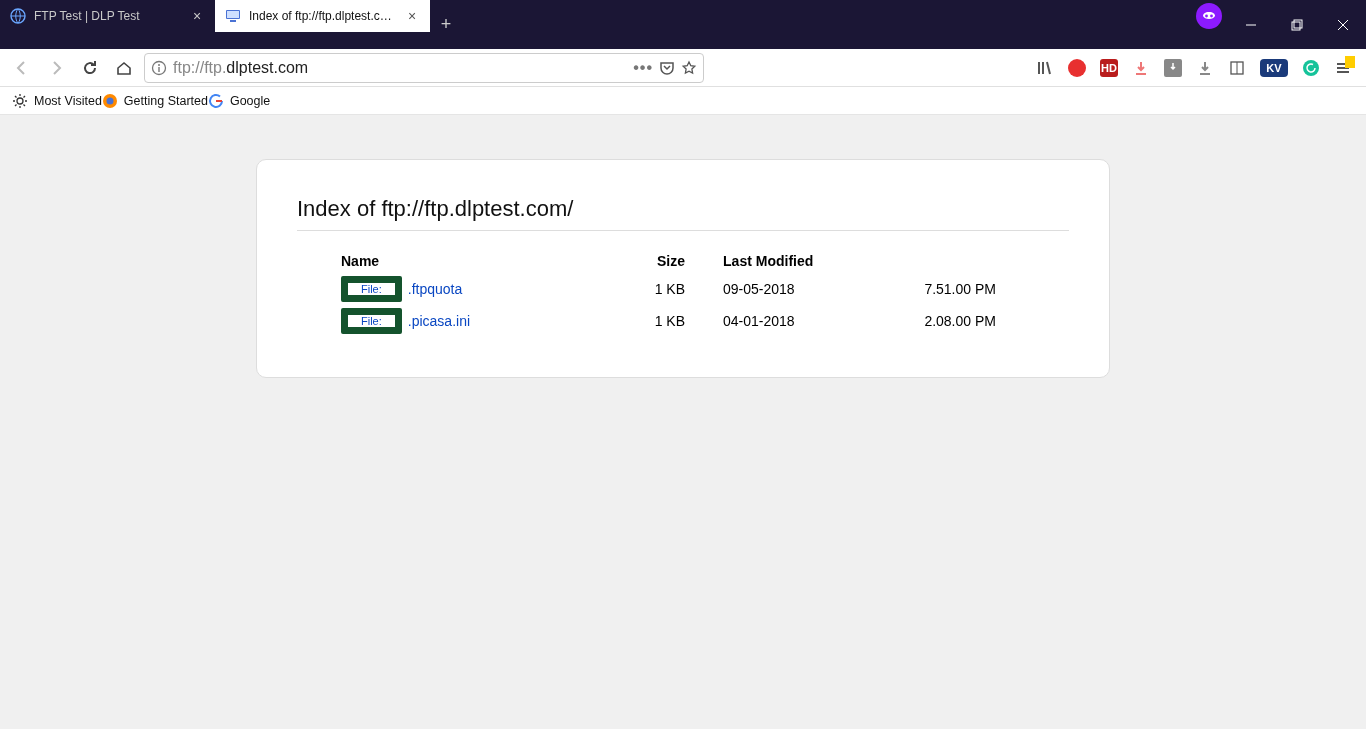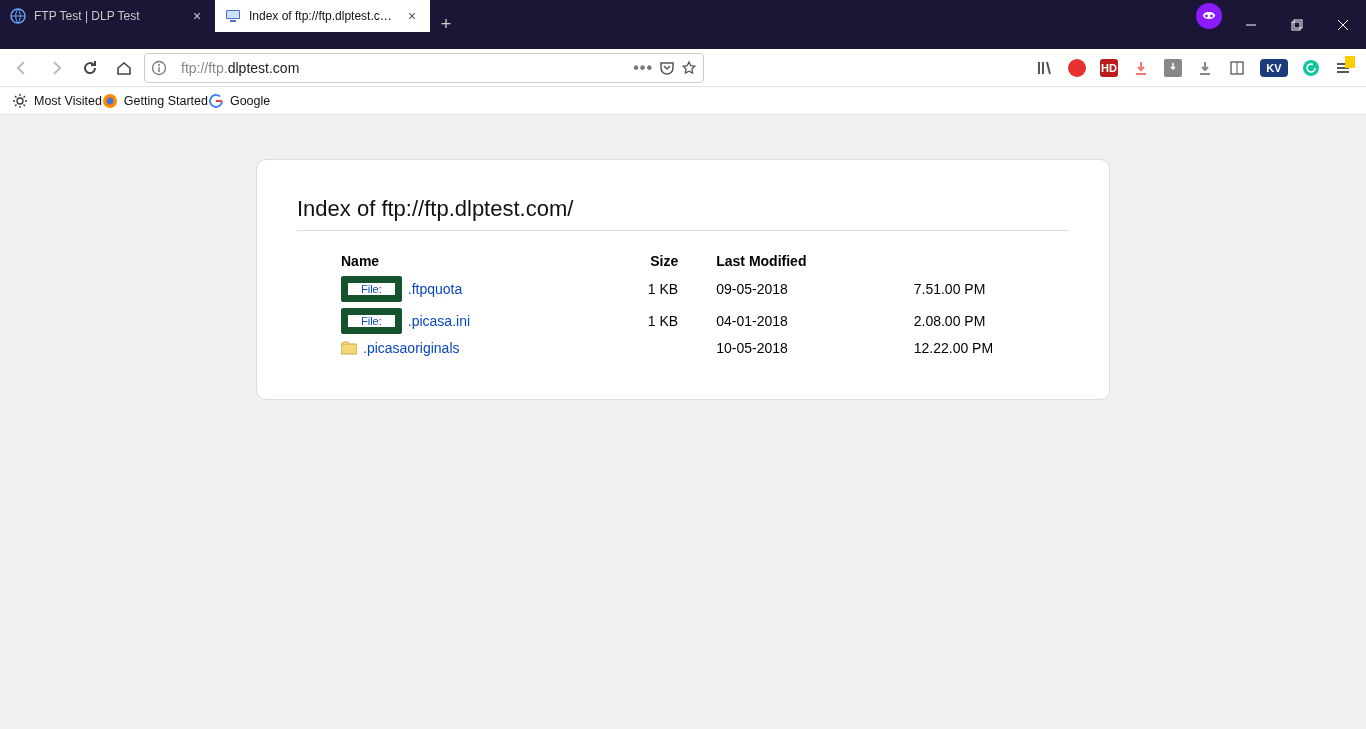--- a/index.html
+++ b/index.html
@@ -17,21 +17,21 @@
 .title-spacer { flex:1; }
 .wincontrols { display:flex; }
 .winbtn { width:46px; display:flex; align-items:center; justify-content:center; color:#fff; }
 .mask-badge { width:26px; height:26px; border-radius:50%; background:#8c1aff; display:flex; align-items:center; justify-content:center; margin:3px 6px 0 0; }
 
 
 .navbar { height:38px; background:#fff; display:flex; align-items:center; gap:6px; padding:0 8px; border-bottom:1px solid #e0e0e0; }
 .navicon { width:28px; height:28px; display:flex; align-items:center; justify-content:center; border-radius:4px; color:#555; }
 .navicon.disabled { color:#bbb; }
 .urlbar { flex:1; max-width:560px; height:30px; border:1px solid #ccc; border-radius:4px; display:flex; align-items:center; padding:0 6px; gap:6px; background:#fff; }
-.urlbar .urltext { flex:1; font-size:14px; color:#888;margin-left:8px; }
+.urlbar .urltext { flex:1; font-size:16px; color:#888; }
 .urlbar .urltext .domain-active { color:#222; }
 .searchbar { width:170px; height:30px; border:1px solid #ccc; border-radius:4px; display:flex; align-items:center; padding:0 6px; gap:6px; }
 .searchbar input { border:none; outline:none; width:100%; font-size:13px; }
 .right-icons { display:flex; gap:14px; margin-left:auto; align-items:center; padding-right:6px; }
 .right-icons .ico { width:18px; height:18px; display:flex; align-items:center; justify-content:center; font-size:11px; font-weight:bold; }
 .menubtn { position:relative; }
 .menubtn .alert { position:absolute; top:-3px; right:-3px; width:10px; height:12px; background:#ffcd00; }
 
 
 .bmbar { height:28px; background:#fff; display:flex; align-items:center; padding:0 12px; border-bottom:1px solid #e5e5e5; font-size:12.5px; }
@@ -265,30 +265,16 @@
           </tr>
           <tr>
             <td class="namecell" style="padding-left: 44px;">
               <span class="filetag">File:</span>
               <a href="#" class="fname">.picasa.ini</a>
             </td>
             <td class="size">1 KB</td>
             <td style="padding-left: 30px;">04-01-2018</td>
             <td>2.08.00 PM</td>
           </tr>
-          <tr>
-            <td class="namecell" style="padding-left: 44px;">
-              <span>
-                <svg class="foldericon" viewBox="0 0 16 14">
-                  <rect x="0" y="3" width="16" height="10" rx="1" fill="#f5d67b" stroke="#c9a93e"></rect>
-                  <path d="M0 3l3-2h4l1 2" fill="#f5d67b" stroke="#c9a93e"></path>
-                </svg>
-              </span>
-              <a href="#" class="fname folder">.picasaoriginals</a>
-            </td>
-            <td class="size"></td>
-            <td style="padding-left: 30px;">10-05-2018</td>
-            <td>12.22.00 PM</td>
-          </tr>
         </tbody>
     </table>
   </div>
 </div>
 
 </body></html>

